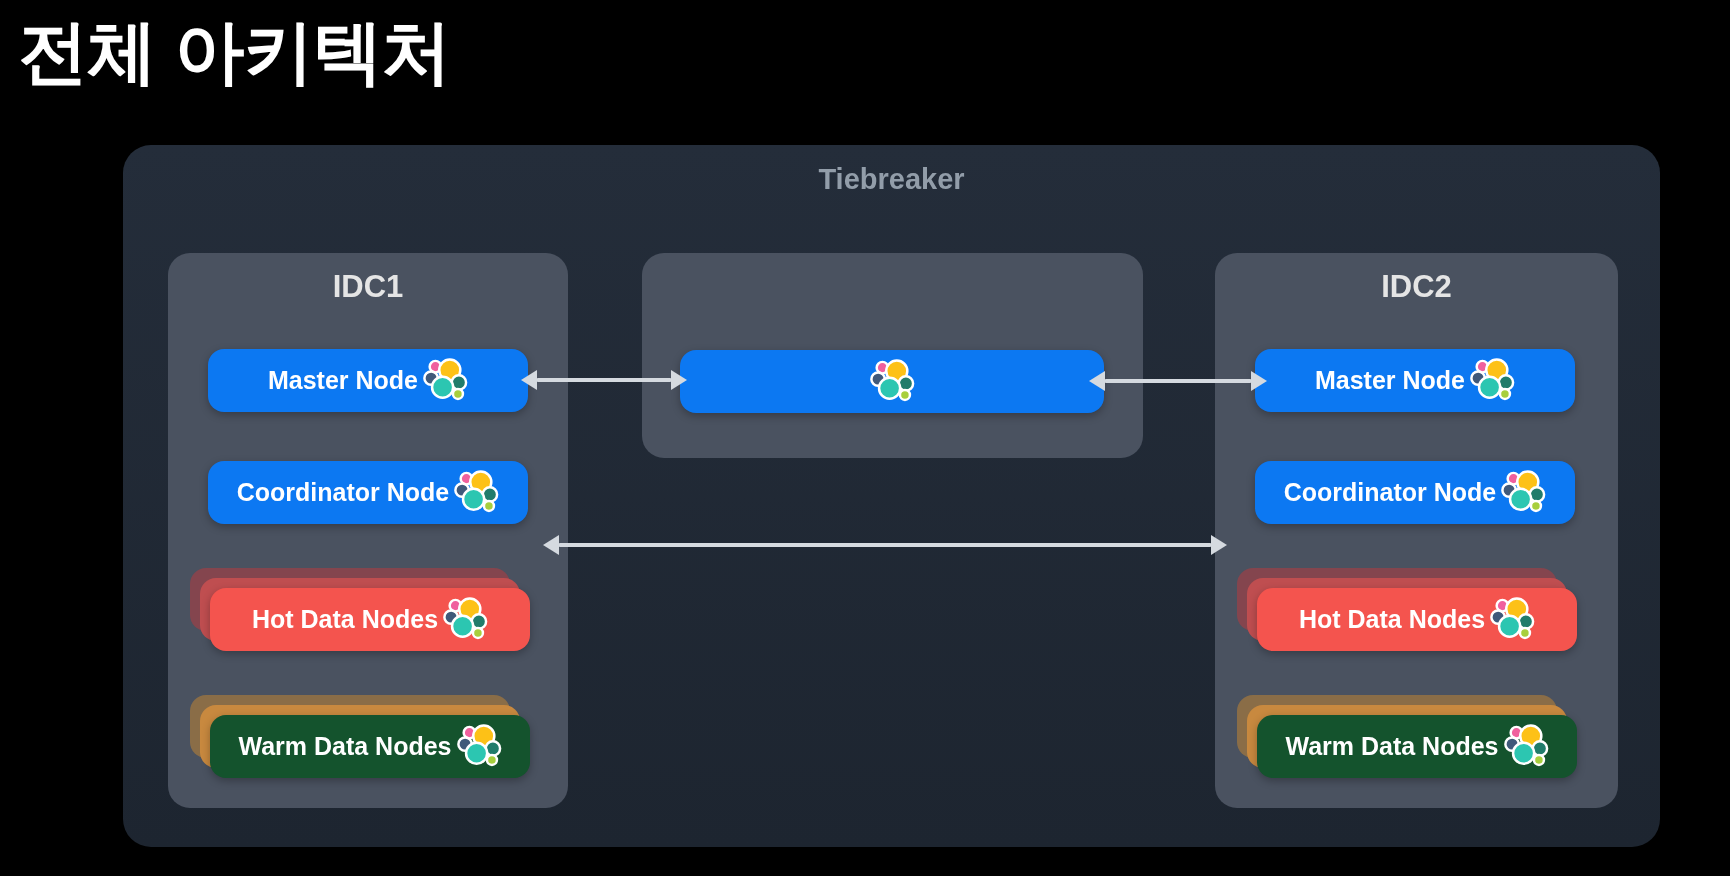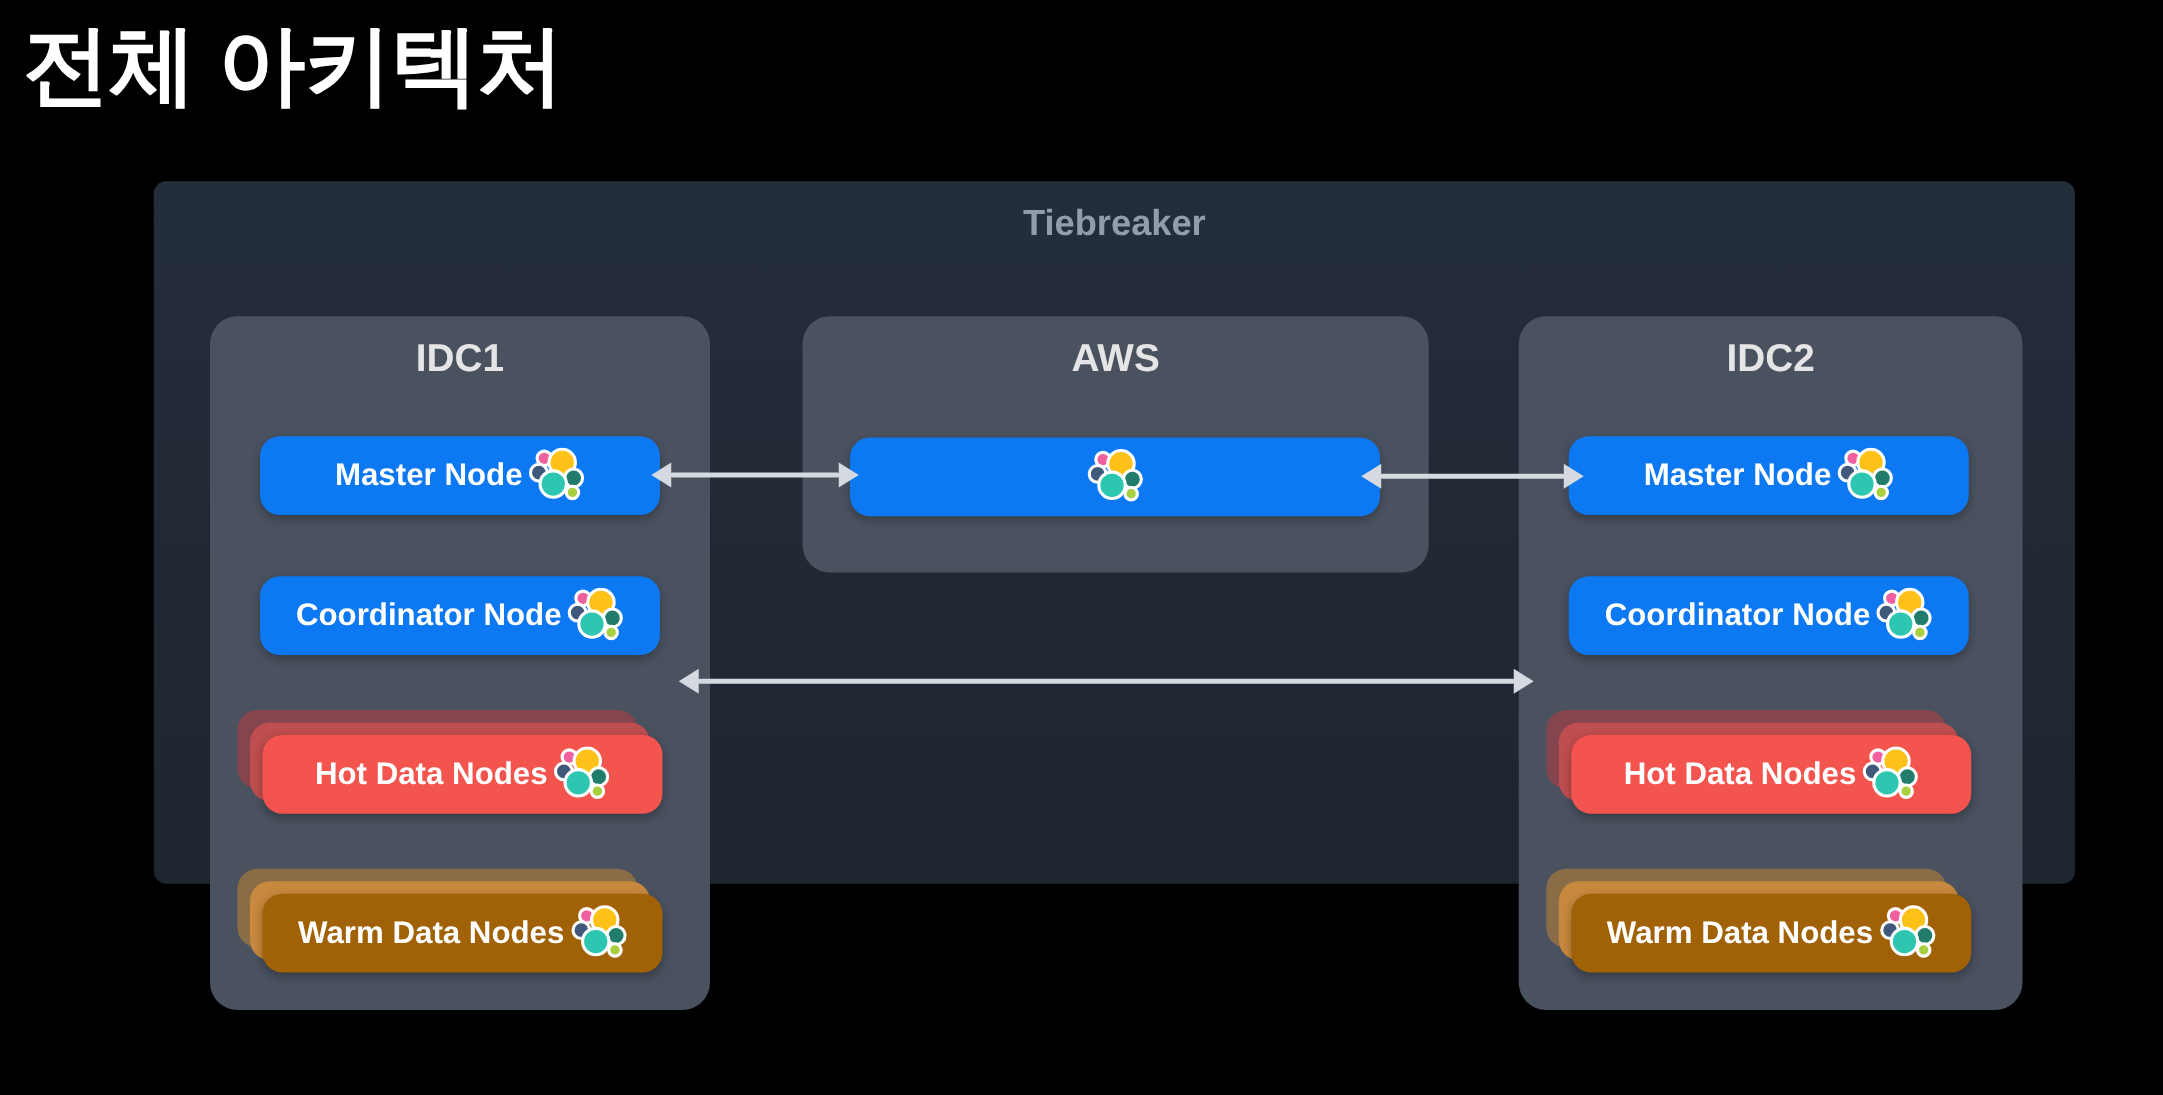--- a/index.html
+++ b/index.html
@@ -7,22 +7,22 @@
   body { font-family:"Liberation Sans", sans-serif; }
 
   .stage { position:relative; width:1730px; height:876px; background:#000; overflow:hidden; }
 
   .page-title {
     position:absolute; left:18px; top:6px;
     font-size:70px; font-weight:800; color:#ffffff; letter-spacing:-1px;
   }
 
   .cluster {
-    position:absolute; left:123px; top:145px; width:1537px; height:562px;
-    border-radius:10px;
+    position:absolute; left:123px; top:145px; width:1537px; height:702px;
+    border-radius:28px;
     background:linear-gradient(180deg,#242d3a 0%,#1d2530 100%);
   }
 
   .tiebreaker {
     position:absolute; top:18px; left:0; right:0; text-align:center;
     font-size:29px; font-weight:700; color:#929da9;
   }
 
   .panel {
     position:absolute; top:108px; background:#4a5260; border-radius:22px;
@@ -56,21 +56,21 @@
   .stack-warm { top:442px; }
   .layer { position:absolute; width:320px; height:63px; border-radius:16px; }
   .layer.back { left:0; top:0; }
   .layer.mid  { left:10px; top:10px; }
   .layer.front { left:20px; top:20px; position:absolute; }
   .stack-hot  .layer.back { background:#84454e; }
   .stack-hot  .layer.mid  { background:#bf4e50; }
   .stack-hot  .layer.front{ background:#f4544e; }
   .stack-warm .layer.back { background:#8a6d47; }
   .stack-warm .layer.mid  { background:#c8893f; }
-  .stack-warm .layer.front{ background:#a16207;text-align:right; }
+  .stack-warm .layer.front{ background:#14532d;text-align:right; }
 
   .arrow {
     position:absolute; height:4px; background:#d5dae0; border-radius:2px;
   }
   .arrow::before {
     content:""; position:absolute; left:-15px; top:50%; transform:translateY(-50%);
     border-style:solid; border-color:transparent;
     border-width:10px 16px 10px 0; border-right-color:#d5dae0;
   }
   .arrow::after {
@@ -163,21 +163,20 @@
               <circle cx="37.5" cy="37.5" r="5.2" fill="#a8cf3d"></circle>
                   <circle cx="21.5" cy="30.5" r="11" fill="#2cc6b1"></circle>
             </g>
               </svg>
           </span>
         </div>
       </div>
     </section>
 
     <section class="panel panel-aws">
-      <h2 class="panel-title">AWS</h2>
 
       <div class="node node-blue row-voting">
         <span class="logo">
           <svg viewBox="0 0 48 48">
               <g stroke="#fff" stroke-width="2.6">
             <circle cx="14" cy="9" r="6" fill="#f0609e"></circle>
                 <circle cx="9.5" cy="21" r="7" fill="#40597a"></circle>
             <circle cx="29" cy="12.5" r="11" fill="#fdc117"></circle>
                 <circle cx="38.5" cy="25.5" r="7.5" fill="#217c6b"></circle>
             <circle cx="37.5" cy="37.5" r="5.2" fill="#a8cf3d"></circle>

